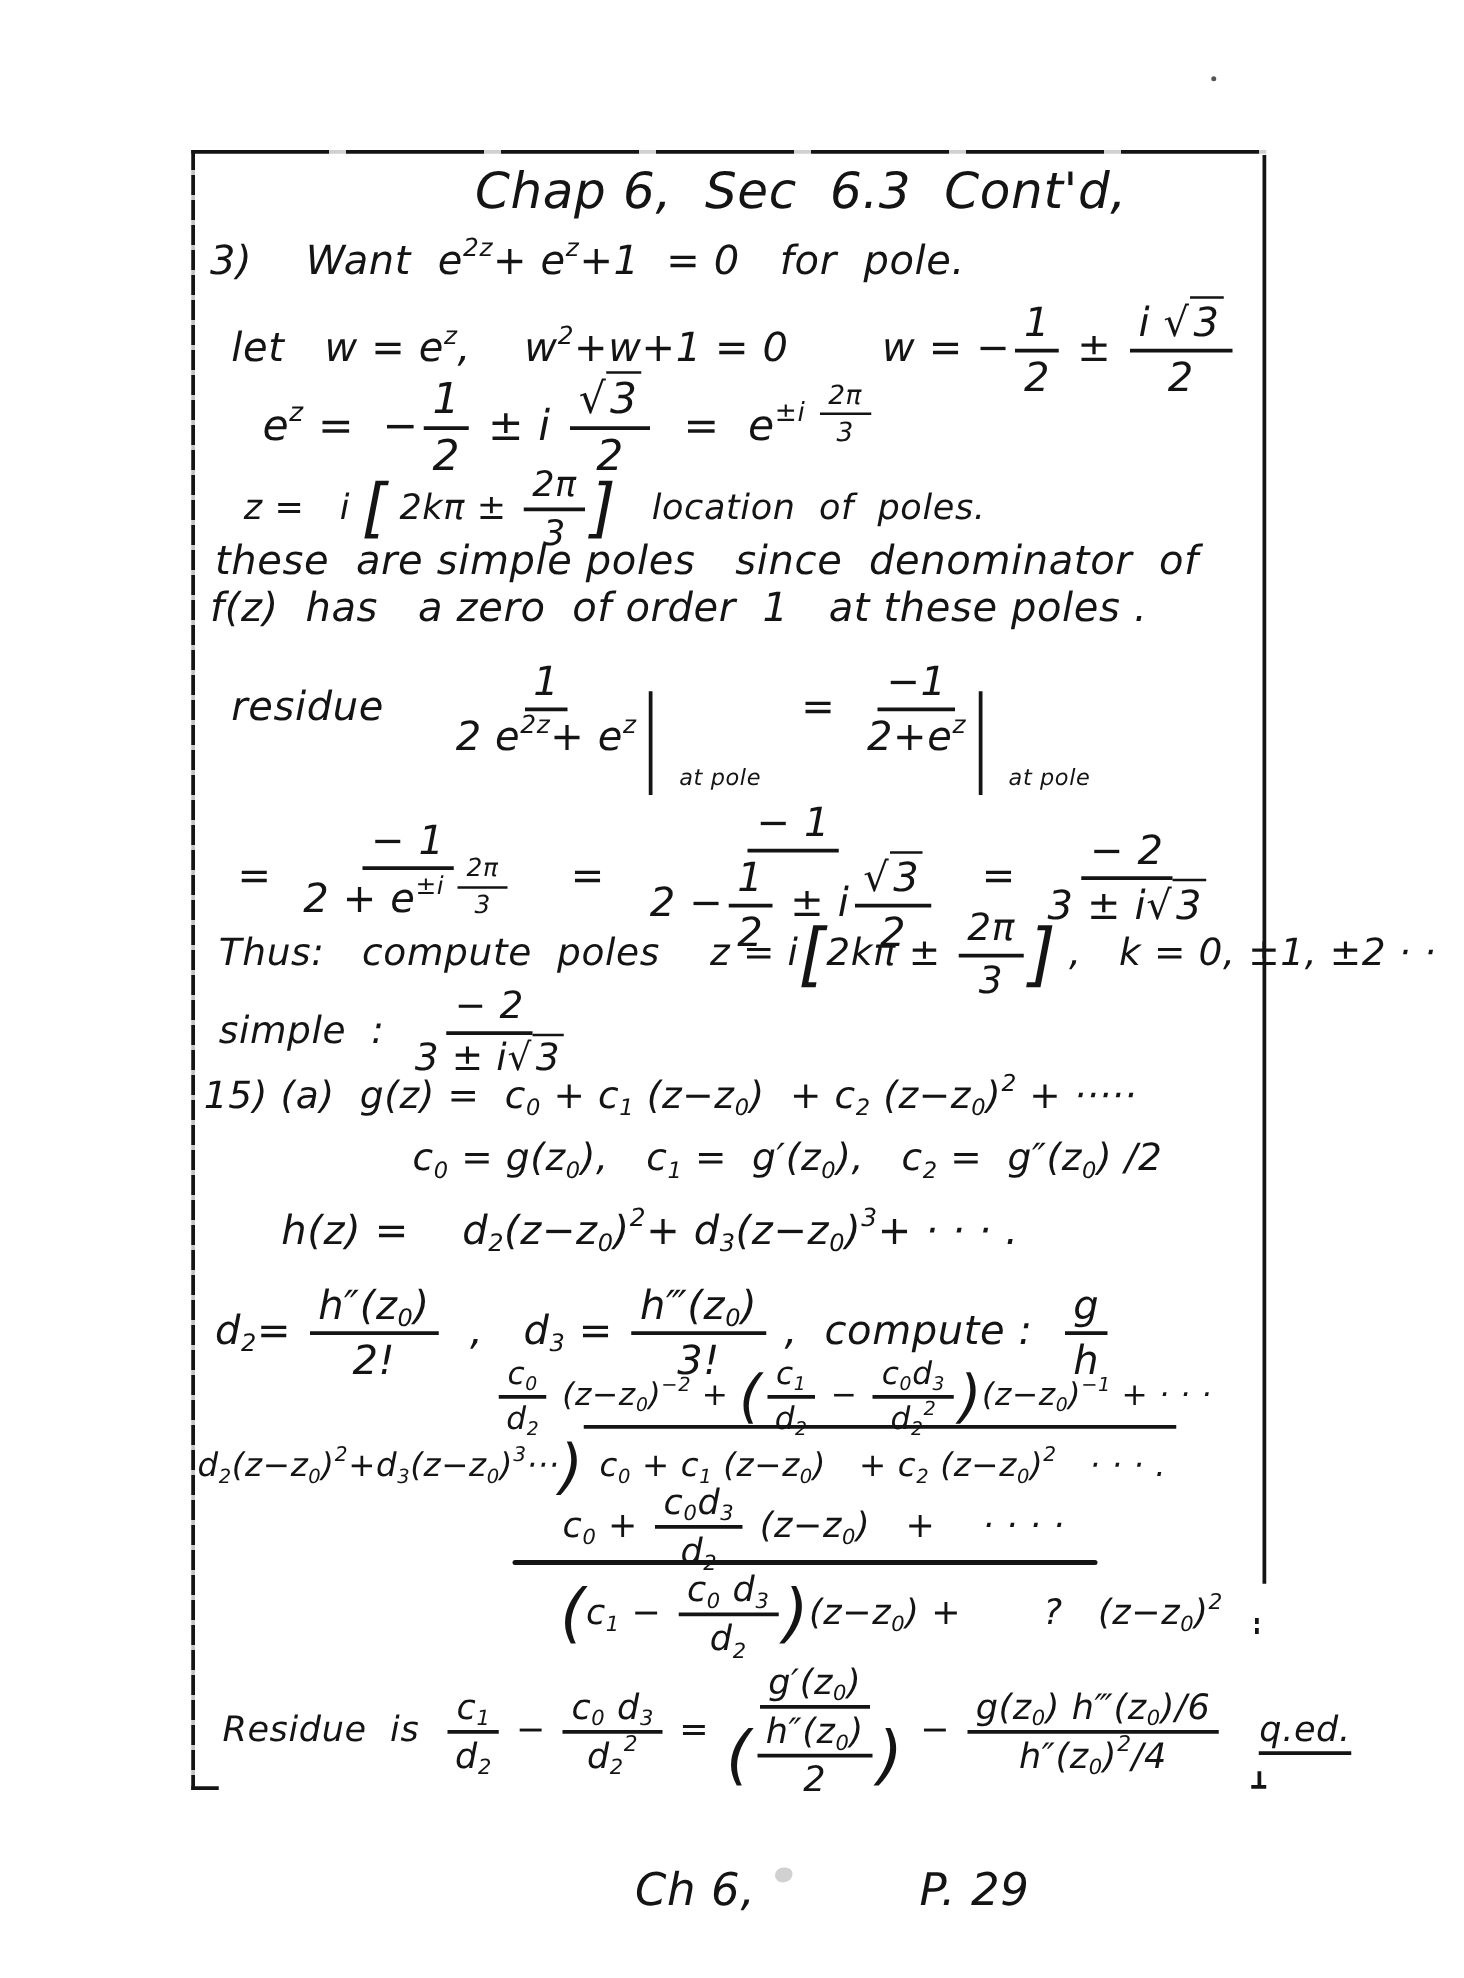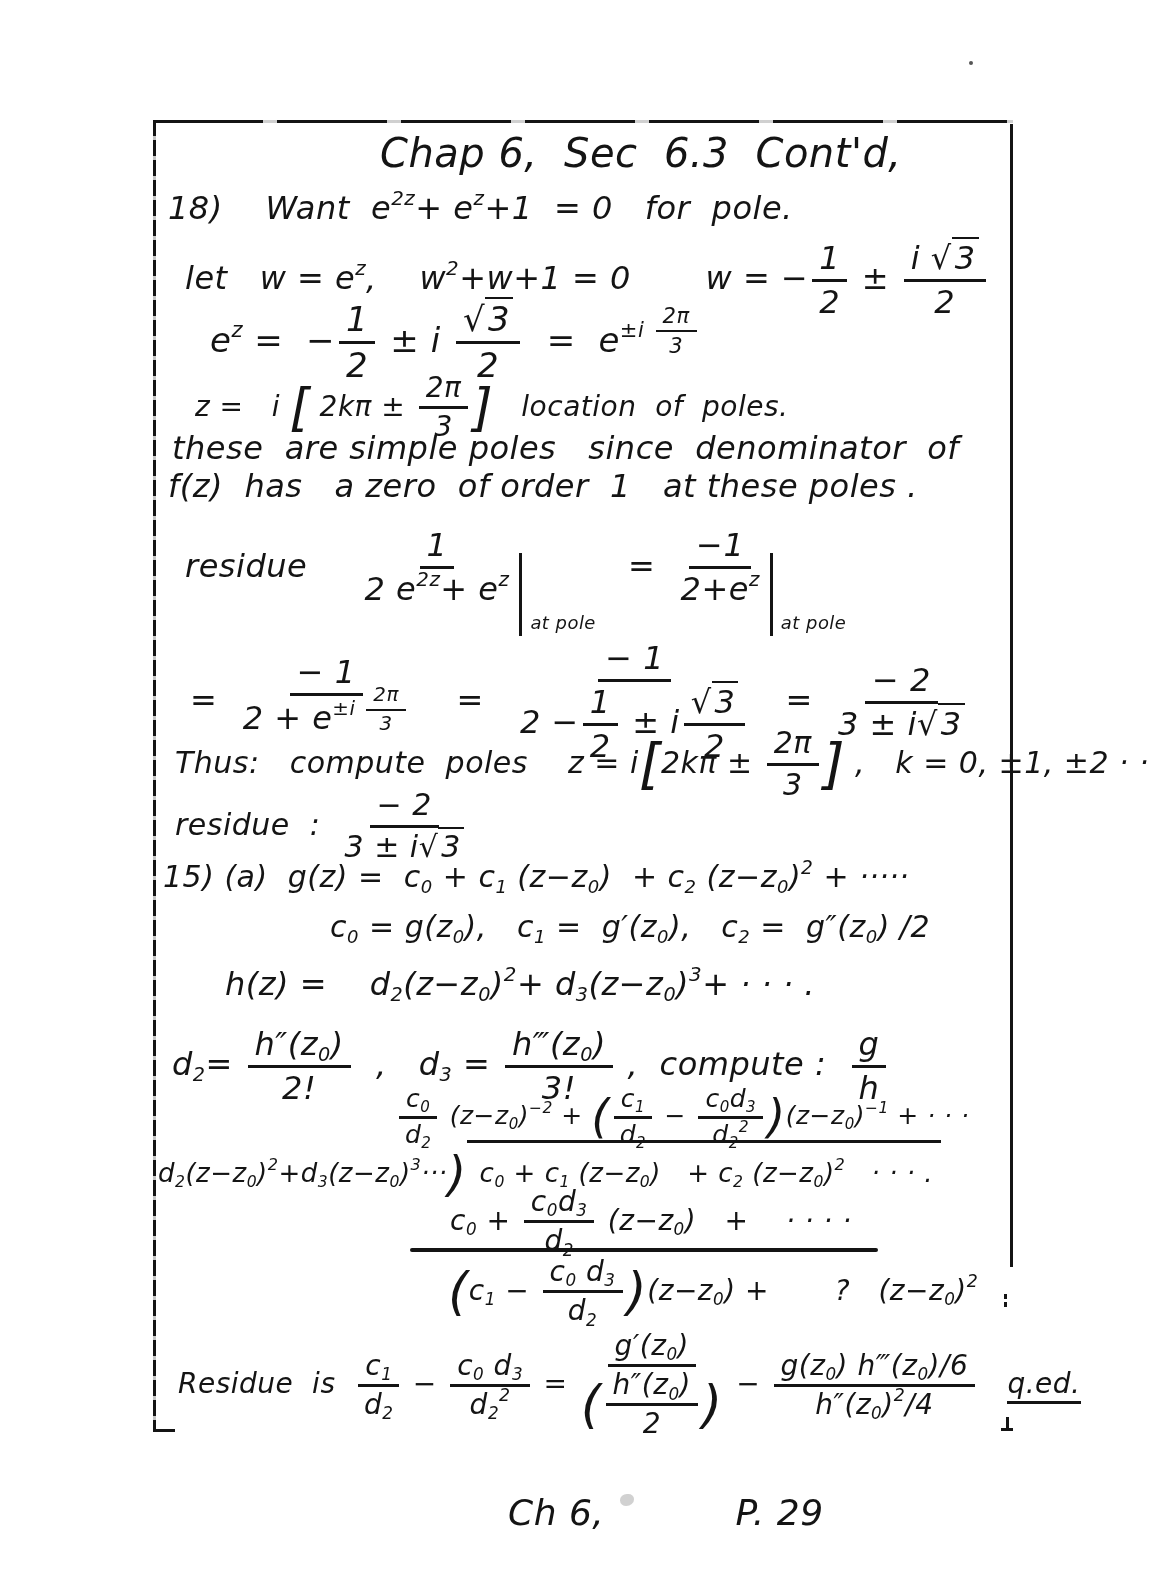--- a/index.html
+++ b/index.html
@@ -26,51 +26,51 @@
   .frac{display:inline-flex;flex-direction:column;align-items:center;vertical-align:middle;
         text-align:center;margin:0 4px;}
   .num{border-bottom:3px solid currentColor;padding:0 7px 2px;}
   .den{padding-top:2px;}
   .sup .num{border-bottom-width:2px;}
   .sqrt{white-space:pre;}
   .rad{border-top:2.5px solid currentColor;padding:0 3px;}
   .eval{display:inline-flex;align-items:flex-end;vertical-align:middle;height:2.6em;
         position:relative;top:.85em;margin-left:6px;}
   .bar{width:3px;height:100%;background:currentColor;display:inline-block;}
-  .evlbl{font-size:.56em;margin-left:8px;transform:translateY(-.15em);}
+  .evlbl{font-size:.56em;margin-left:21px;transform:translateY(-.15em);}
   .big{font-size:1.85em;font-weight:400;vertical-align:middle;line-height:.9;}
   .ovtop{border-top:3px solid currentColor;padding:16px 8px 0 4px;display:inline-block;}
   .und{border-bottom:3px solid currentColor;padding-bottom:1px;}
   .rule{height:4px;background:#141414;border-radius:2px;}
 </style>
 </head>
 <body>
 
 <div class="page">
   <div class="b bl"></div>
   <div class="b bt"></div>
   <div class="b br"></div>
   <div class="b bf"></div>
   <div class="b mark-dash"></div>
   <div class="b mark-corner-v"></div>
   <div class="b mark-corner-h"></div>
   <div class="dot"></div>
   <div class="smudge"></div>
   <div id="ink">
       <div class="line" style="left: 380px; top: 130px; font-size: 40px;"><span class="t">Chap 6,  Sec  6.3  Cont'd,</span></div>
-      <div class="line" style="left: 168px; top: 190px; font-size: 32px;"><span class="t">18)    Want  e</span><span class="sup"><span class="t">2z</span></span><span class="t">+ e</span><span class="sup"><span class="t">z</span></span><span class="t">+1  = 0   for  pole.</span></div>
+      <div class="line" style="left: 168px; top: 190px; font-size: 32px;"><span class="t">3)    Want  e</span><span class="sup"><span class="t">2z</span></span><span class="t">+ e</span><span class="sup"><span class="t">z</span></span><span class="t">+1  = 0   for  pole.</span></div>
       <div class="line" style="left: 185px; top: 240px; font-size: 32px;"><span class="t">let   w = e</span><span class="sup"><span class="t">z</span></span><span class="t">,    w</span><span class="sup"><span class="t">2</span></span><span class="t">+w+1 = 0       w = −</span><span class="frac"><span class="num"><span class="t">1</span></span><span class="den"><span class="t">2</span></span></span><span class="t"> ± </span><span class="frac"><span class="num"><span class="t">i </span><span class="sqrt">√<span class="rad">3</span></span></span><span class="den"><span class="t">2</span></span></span></div>
       <div class="line" style="left: 210px; top: 300px; font-size: 34px;"><span class="t">e</span><span class="sup"><span class="t">z</span></span><span class="t"> =  −</span><span class="frac"><span class="num"><span class="t">1</span></span><span class="den"><span class="t">2</span></span></span><span class="t"> ± i </span><span class="frac"><span class="num"><span class="sqrt">√<span class="rad">3</span></span></span><span class="den"><span class="t">2</span></span></span><span class="t">  =  e</span><span class="sup"><span class="t">±i </span><span class="frac"><span class="num"><span class="t">2π</span></span><span class="den"><span class="t">3</span></span></span></span></div>
       <div class="line" style="left: 195px; top: 372px; font-size: 28px;"><span class="t">z =   i </span><span class="big">[</span><span class="t"> 2kπ ± </span><span class="frac"><span class="num"><span class="t">2π</span></span><span class="den"><span class="t">3</span></span></span><span class="big">]</span><span class="t">   location  of  poles.</span></div>
       <div class="line" style="left: 172px; top: 430px; font-size: 32px; font-style: italic;"><span class="t">these  are simple poles   since  denominator  of</span></div>
       <div class="line" style="left: 168px; top: 468px; font-size: 32px; text-align: right;"><span class="t">f(z)  has   a zero  of order  1   at these poles .</span></div>
       <div class="line" style="left: 185px; top: 526px; font-size: 32px;"><span class="t">residue     </span><span class="frac"><span class="num"><span class="t">1</span></span><span class="den"><span class="t">2 e</span><span class="sup"><span class="t">2z</span></span><span class="t">+ e</span><span class="sup"><span class="t">z</span></span></span></span><span class="eval"><span class="bar"></span><span class="evlbl">at pole</span></span><span class="t">   =  </span><span class="frac"><span class="num"><span class="t">−1</span></span><span class="den"><span class="t">2+e</span><span class="sup"><span class="t">z</span></span></span></span><span class="eval"><span class="bar"></span><span class="evlbl">at pole</span></span></div>
       <div class="line" style="left: 190px; top: 640px; font-size: 32px;"><span class="t">=  </span><span class="frac"><span class="num"><span class="t">− 1</span></span><span class="den"><span class="t">2 + e</span><span class="sup"><span class="t">±i </span><span class="frac"><span class="num"><span class="t">2π</span></span><span class="den"><span class="t">3</span></span></span></span></span></span><span class="t">    =   </span><span class="frac"><span class="num"><span class="t">− 1</span></span><span class="den"><span class="t">2 −</span><span class="frac"><span class="num"><span class="t">1</span></span><span class="den"><span class="t">2</span></span></span><span class="t"> ± i</span><span class="frac"><span class="num"><span class="sqrt">√<span class="rad">3</span></span></span><span class="den"><span class="t">2</span></span></span></span></span><span class="t">   =  </span><span class="frac"><span class="num"><span class="t">− 2</span></span><span class="den"><span class="t">3 ± i</span><span class="sqrt">√<span class="rad">3</span></span></span></span></div>
       <div class="line" style="left: 175px; top: 726px; font-size: 30px;"><span class="t">Thus:   compute  poles    z = i</span><span class="big">[</span><span class="t">2kπ ± </span><span class="frac"><span class="num"><span class="t">2π</span></span><span class="den"><span class="t">3</span></span></span><span class="big">]</span><span class="t"> ,   k = 0, ±1, ±2 · ·</span></div>
-      <div class="line" style="left: 175px; top: 788px; font-size: 30px;"><span class="t">residue  :  </span><span class="frac"><span class="num"><span class="t">− 2</span></span><span class="den"><span class="t">3 ± i</span><span class="sqrt">√<span class="rad">3</span></span></span></span></div>
+      <div class="line" style="left: 175px; top: 788px; font-size: 30px;"><span class="t">simple  :  </span><span class="frac"><span class="num"><span class="t">− 2</span></span><span class="den"><span class="t">3 ± i</span><span class="sqrt">√<span class="rad">3</span></span></span></span></div>
       <div class="line" style="left: 163px; top: 860px; font-size: 30px;"><span class="t">15) (a)  g(z) =  c</span><span class="sub"><span class="t">0</span></span><span class="t"> + c</span><span class="sub"><span class="t">1</span></span><span class="t"> (z−z</span><span class="sub"><span class="t">0</span></span><span class="t">)  + c</span><span class="sub"><span class="t">2</span></span><span class="t"> (z−z</span><span class="sub"><span class="t">0</span></span><span class="t">)</span><span class="sup"><span class="t">2</span></span><span class="t"> + ·····</span></div>
       <div class="line" style="left: 330px; top: 910px; font-size: 30px;"><span class="t">c</span><span class="sub"><span class="t">0</span></span><span class="t"> = g(z</span><span class="sub"><span class="t">0</span></span><span class="t">),   c</span><span class="sub"><span class="t">1</span></span><span class="t"> =  g′(z</span><span class="sub"><span class="t">0</span></span><span class="t">),   c</span><span class="sub"><span class="t">2</span></span><span class="t"> =  g″(z</span><span class="sub"><span class="t">0</span></span><span class="t">) /2</span></div>
       <div class="line" style="left: 225px; top: 966px; font-size: 32px;"><span class="t">h(z) =    d</span><span class="sub"><span class="t">2</span></span><span class="t">(z−z</span><span class="sub"><span class="t">0</span></span><span class="t">)</span><span class="sup"><span class="t">2</span></span><span class="t">+ d</span><span class="sub"><span class="t">3</span></span><span class="t">(z−z</span><span class="sub"><span class="t">0</span></span><span class="t">)</span><span class="sup"><span class="t">3</span></span><span class="t">+ · · · .</span></div>
       <div class="line" style="left: 172px; top: 1026px; font-size: 32px;"><span class="t">d</span><span class="sub"><span class="t">2</span></span><span class="t">= </span><span class="frac"><span class="num"><span class="t">h″(z</span><span class="sub"><span class="t">0</span></span><span class="t">)</span></span><span class="den"><span class="t">2!</span></span></span><span class="t">  ,   d</span><span class="sub"><span class="t">3</span></span><span class="t"> = </span><span class="frac"><span class="num"><span class="t">h‴(z</span><span class="sub"><span class="t">0</span></span><span class="t">)</span></span><span class="den"><span class="t">3!</span></span></span><span class="t"> ,  compute :  </span><span class="frac"><span class="num"><span class="t">g</span></span><span class="den"><span class="t">h</span></span></span></div>
       <div class="line" style="left: 395px; top: 1085px; font-size: 25px;"><span class="frac"><span class="num"><span class="t">c</span><span class="sub"><span class="t">0</span></span></span><span class="den"><span class="t">d</span><span class="sub"><span class="t">2</span></span></span></span><span class="t"> (z−z</span><span class="sub"><span class="t">0</span></span><span class="t">)</span><span class="sup"><span class="t">−2</span></span><span class="t"> + </span><span class="big">(</span><span class="frac"><span class="num"><span class="t">c</span><span class="sub"><span class="t">1</span></span></span><span class="den"><span class="t">d</span><span class="sub"><span class="t">2</span></span></span></span><span class="t"> − </span><span class="frac"><span class="num"><span class="t">c</span><span class="sub"><span class="t">0</span></span><span class="t">d</span><span class="sub"><span class="t">3</span></span></span><span class="den"><span class="t">d</span><span class="sub"><span class="t">2</span></span><span class="sup"><span class="t">2</span></span></span></span><span class="big">)</span><span class="t">(z−z</span><span class="sub"><span class="t">0</span></span><span class="t">)</span><span class="sup"><span class="t">−1</span></span><span class="t"> + · · ·</span></div>
       <div class="line" style="left: 158px; top: 1140px; font-size: 26px;"><span class="t">d</span><span class="sub"><span class="t">2</span></span><span class="t">(z−z</span><span class="sub"><span class="t">0</span></span><span class="t">)</span><span class="sup"><span class="t">2</span></span><span class="t">+d</span><span class="sub"><span class="t">3</span></span><span class="t">(z−z</span><span class="sub"><span class="t">0</span></span><span class="t">)</span><span class="sup"><span class="t">3</span></span><span class="t">···</span><span class="big">)</span><span class="ovtop"><span class="t"> c</span><span class="sub"><span class="t">0</span></span><span class="t"> + c</span><span class="sub"><span class="t">1</span></span><span class="t"> (z−z</span><span class="sub"><span class="t">0</span></span><span class="t">)   + c</span><span class="sub"><span class="t">2</span></span><span class="t"> (z−z</span><span class="sub"><span class="t">0</span></span><span class="t">)</span><span class="sup"><span class="t">2</span></span><span class="t">   · · · .</span></span></div>
       <div class="line" style="left: 450px; top: 1186px; font-size: 28px;"><span class="t">c</span><span class="sub"><span class="t">0</span></span><span class="t"> + </span><span class="frac"><span class="num"><span class="t">c</span><span class="sub"><span class="t">0</span></span><span class="t">d</span><span class="sub"><span class="t">3</span></span></span><span class="den"><span class="t">d</span><span class="sub"><span class="t">2</span></span></span></span><span class="t"> (z−z</span><span class="sub"><span class="t">0</span></span><span class="t">)   +    · · · ·</span></div>
       <div class="line rule" style="left: 410px; top: 1248px; width: 468px;"></div>
       <div class="line" style="left: 448px; top: 1256px; font-size: 28px;"><span class="big">(</span><span class="t">c</span><span class="sub"><span class="t">1</span></span><span class="t"> − </span><span class="frac"><span class="num"><span class="t">c</span><span class="sub"><span class="t">0</span></span><span class="t"> d</span><span class="sub"><span class="t">3</span></span></span><span class="den"><span class="t">d</span><span class="sub"><span class="t">2</span></span></span></span><span class="big">)</span><span class="t">(z−z</span><span class="sub"><span class="t">0</span></span><span class="t">) +       ?   (z−z</span><span class="sub"><span class="t">0</span></span><span class="t">)</span><span class="sup"><span class="t">2</span></span></div>
       <div class="line" style="left: 178px; top: 1330px; font-size: 28px;"><span class="t">Residue  is  </span><span class="frac"><span class="num"><span class="t">c</span><span class="sub"><span class="t">1</span></span></span><span class="den"><span class="t">d</span><span class="sub"><span class="t">2</span></span></span></span><span class="t"> − </span><span class="frac"><span class="num"><span class="t">c</span><span class="sub"><span class="t">0</span></span><span class="t"> d</span><span class="sub"><span class="t">3</span></span></span><span class="den"><span class="t">d</span><span class="sub"><span class="t">2</span></span><span class="sup"><span class="t">2</span></span></span></span><span class="t"> = </span><span class="frac"><span class="num"><span class="t">g′(z</span><span class="sub"><span class="t">0</span></span><span class="t">)</span></span><span class="den"><span class="big">(</span><span class="frac"><span class="num"><span class="t">h″(z</span><span class="sub"><span class="t">0</span></span><span class="t">)</span></span><span class="den"><span class="t">2</span></span></span><span class="big">)</span></span></span><span class="t"> − </span><span class="frac"><span class="num"><span class="t">g(z</span><span class="sub"><span class="t">0</span></span><span class="t">) h‴(z</span><span class="sub"><span class="t">0</span></span><span class="t">)/6</span></span><span class="den"><span class="t">h″(z</span><span class="sub"><span class="t">0</span></span><span class="t">)</span><span class="sup"><span class="t">2</span></span><span class="t">/4</span></span></span><span class="t">   </span><span class="und">q.ed.</span></div>

